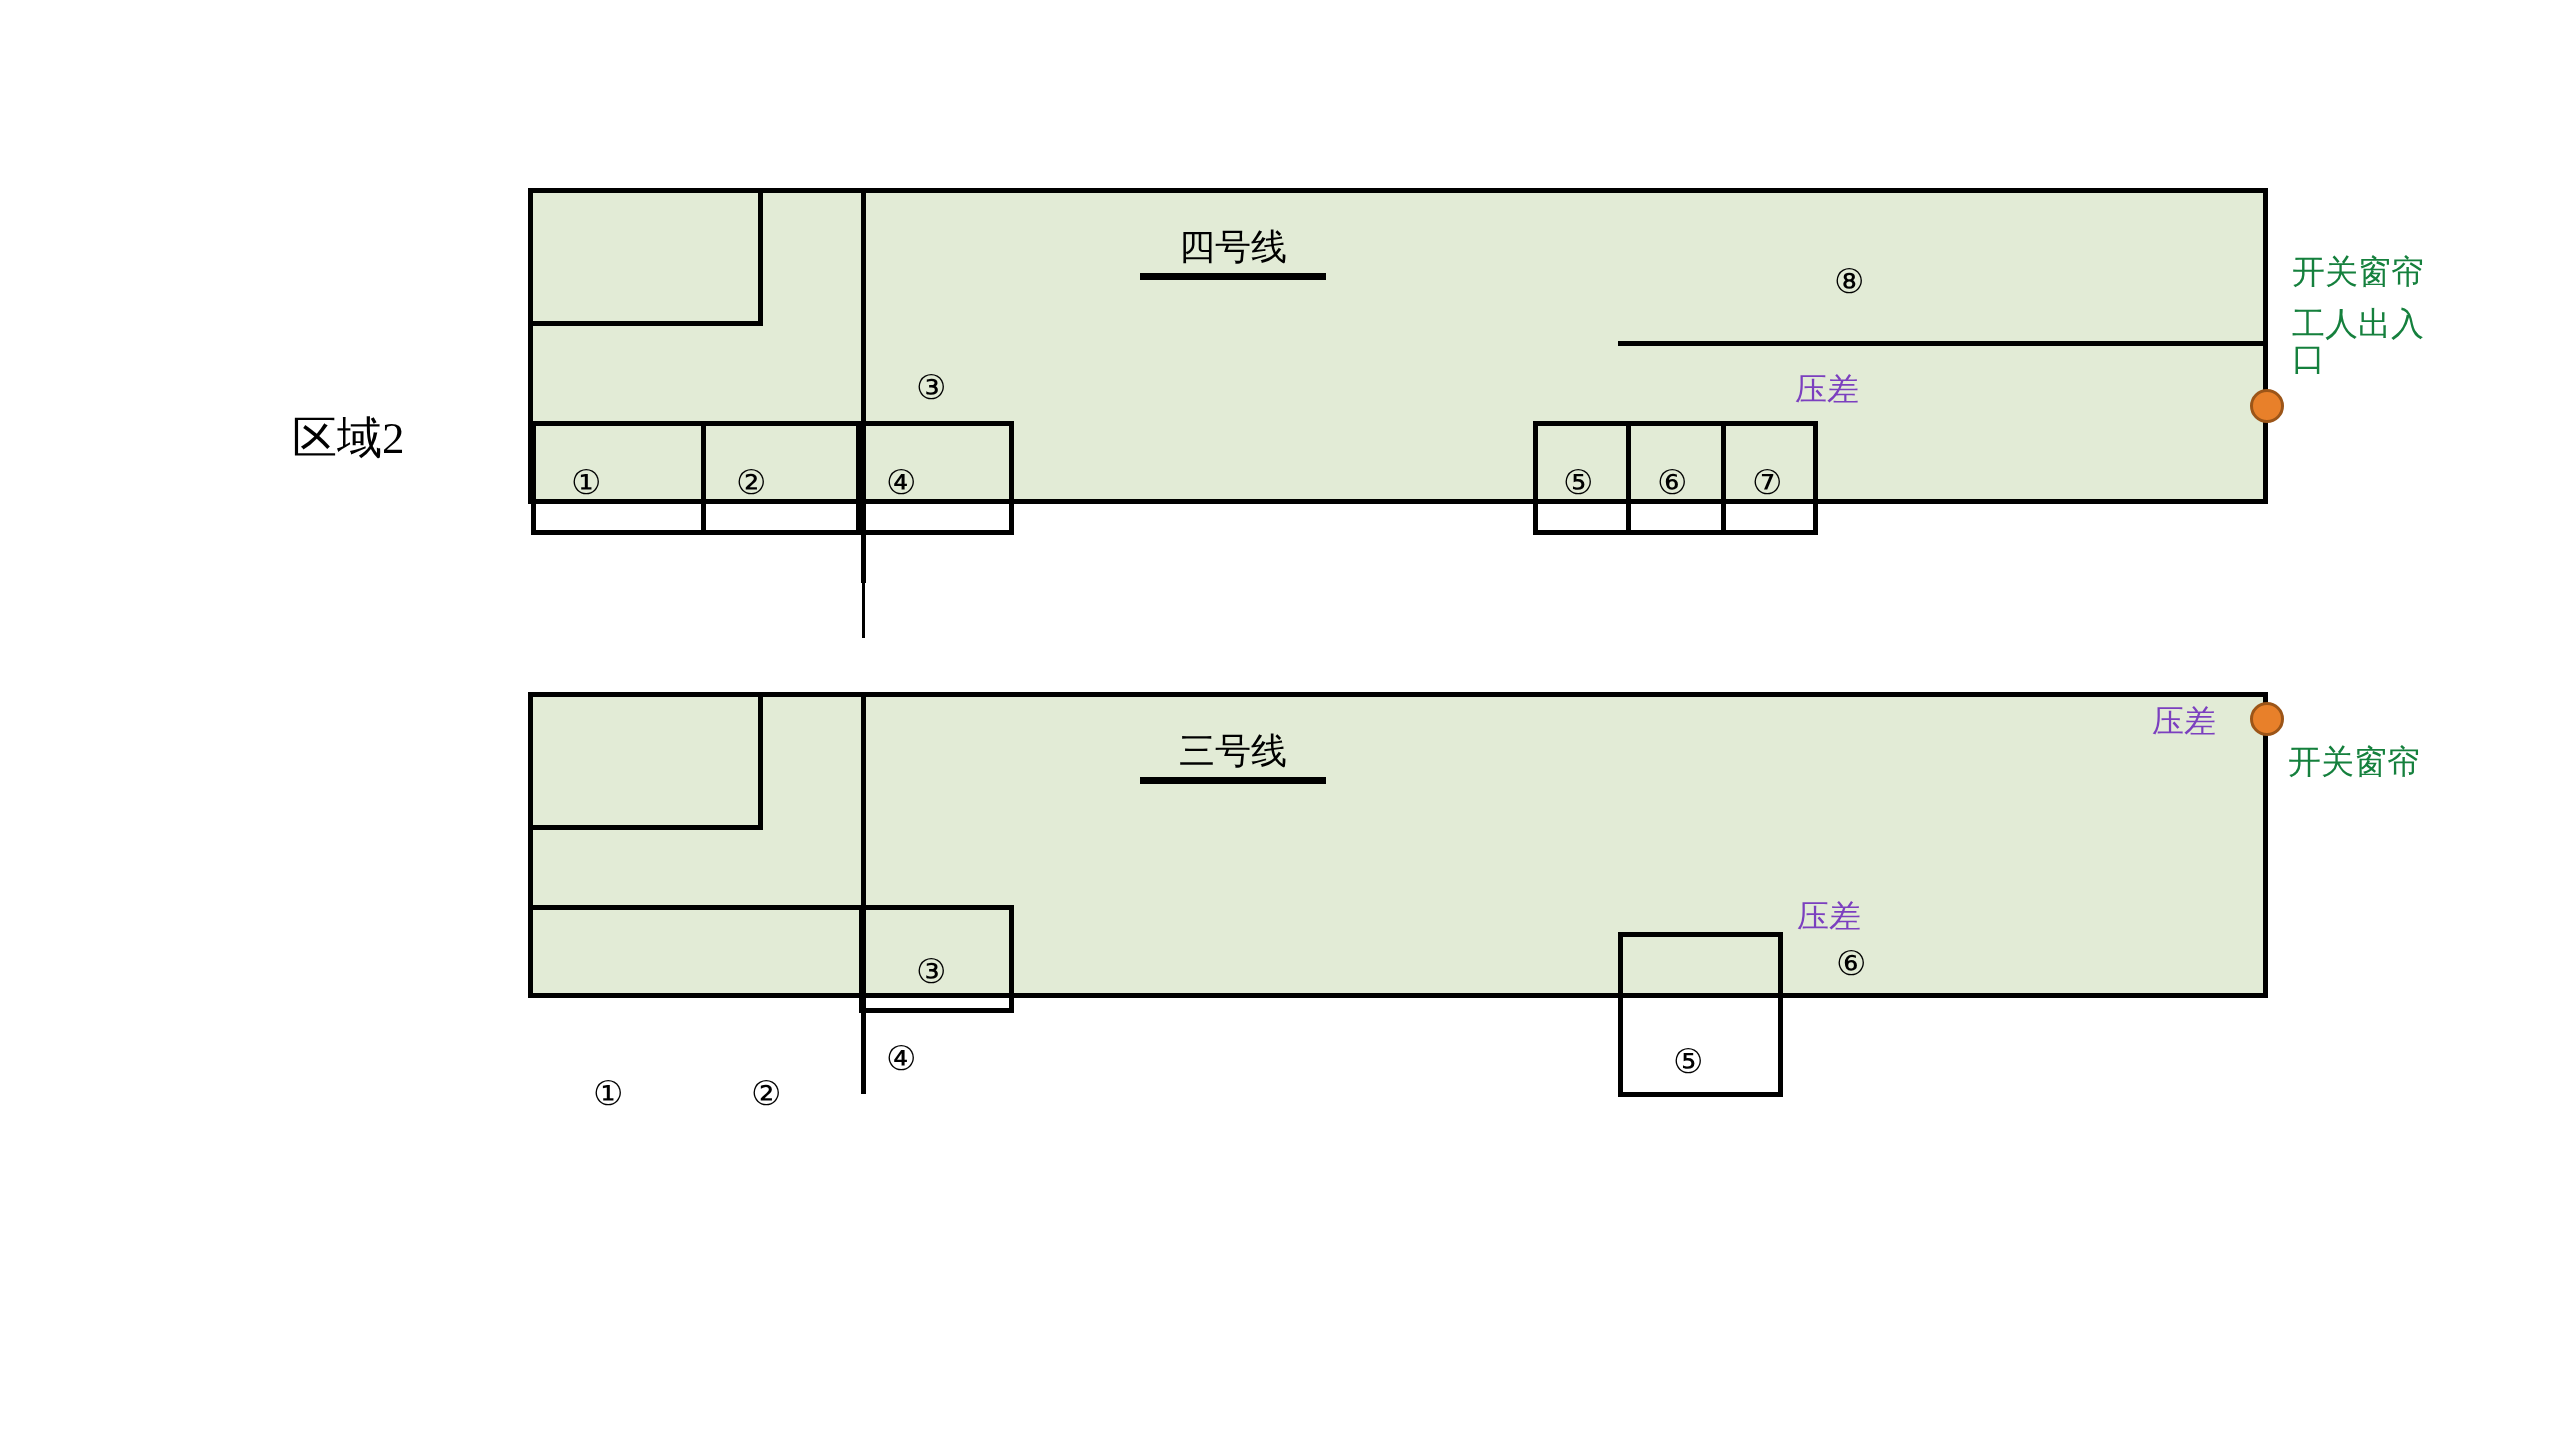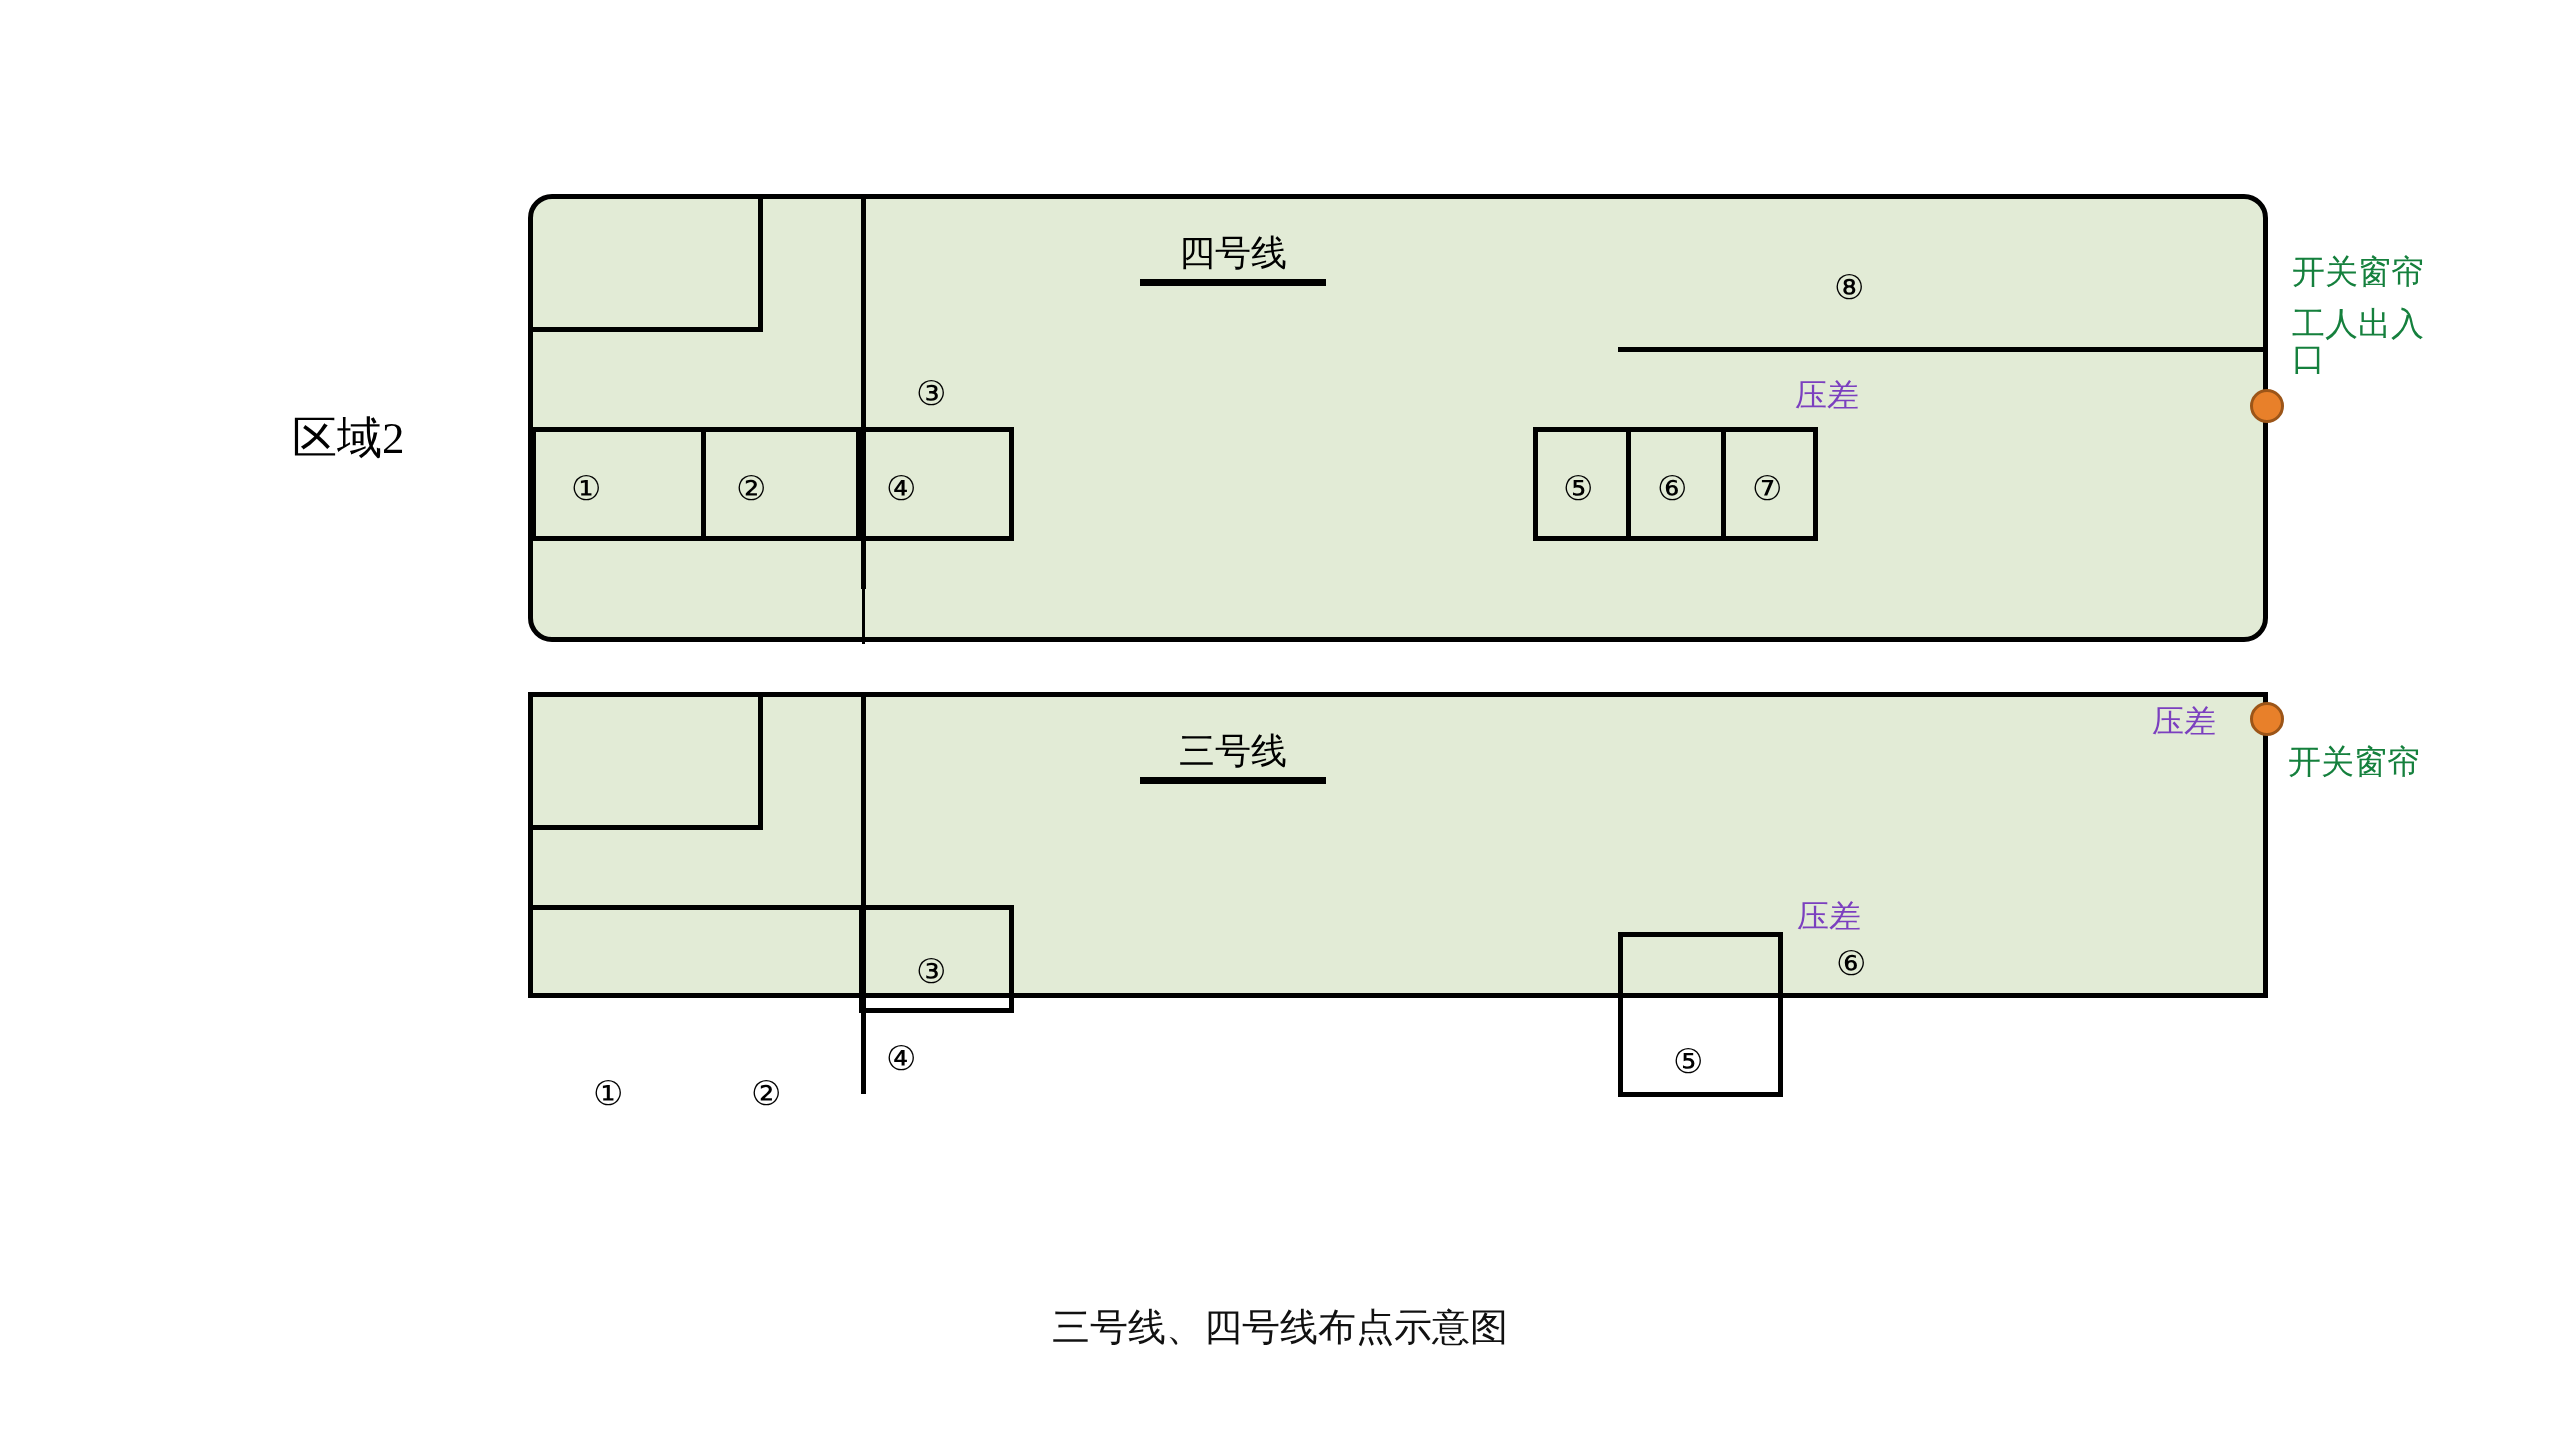--- a/index.html
+++ b/index.html
@@ -22,21 +22,21 @@
   #caption{
     position:absolute;left:0;top:1302px;width:2560px;
     text-align:center;
     font-family:"Liberation Sans","DejaVu Sans",sans-serif;
     font-size:38px;color:#111;white-space:nowrap;
   }
 
   
   .plan{position:absolute;background:#E2EBD6;box-sizing:border-box;
         border:5px solid #000;}
-  #plan-upper{left:528px;top:194px;width:1740px;height:448px;border-radius:24px;}
+  #plan-upper{left:528px;top:188px;width:1740px;height:316px;}
   #plan-lower{left:528px;top:692px;width:1740px;height:306px;}
 
   
   .wall{position:absolute;background:#000;}
   .wall-v{width:5px;}
   .wall-h{height:5px;}
   .wall-thin-v{width:3px;}
 
   
   .room{position:absolute;box-sizing:border-box;border:5px solid #000;
@@ -141,15 +141,14 @@
 
     <div class="pressure" style="left:1264px;top:198px;">压差</div>
   </div>
 
   <div class="pressure" style="left:2152px;top:700px;">压差</div>
 
   <div class="dot" style="left:2250px;top:702px;"></div>
 
   <div class="side-label" style="left:2288px;top:743px;">开关窗帘</div>
 
-  <div id="caption">三号线、四号线布点示意图</div>
 
 </div>
 
 </body></html>

